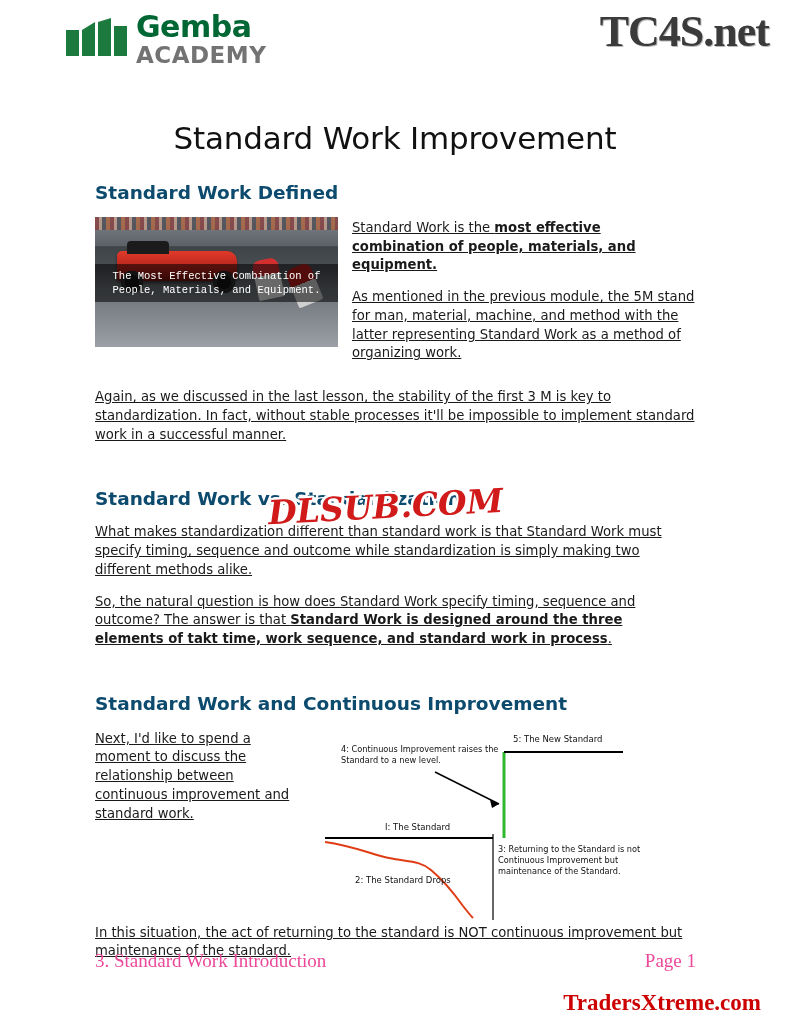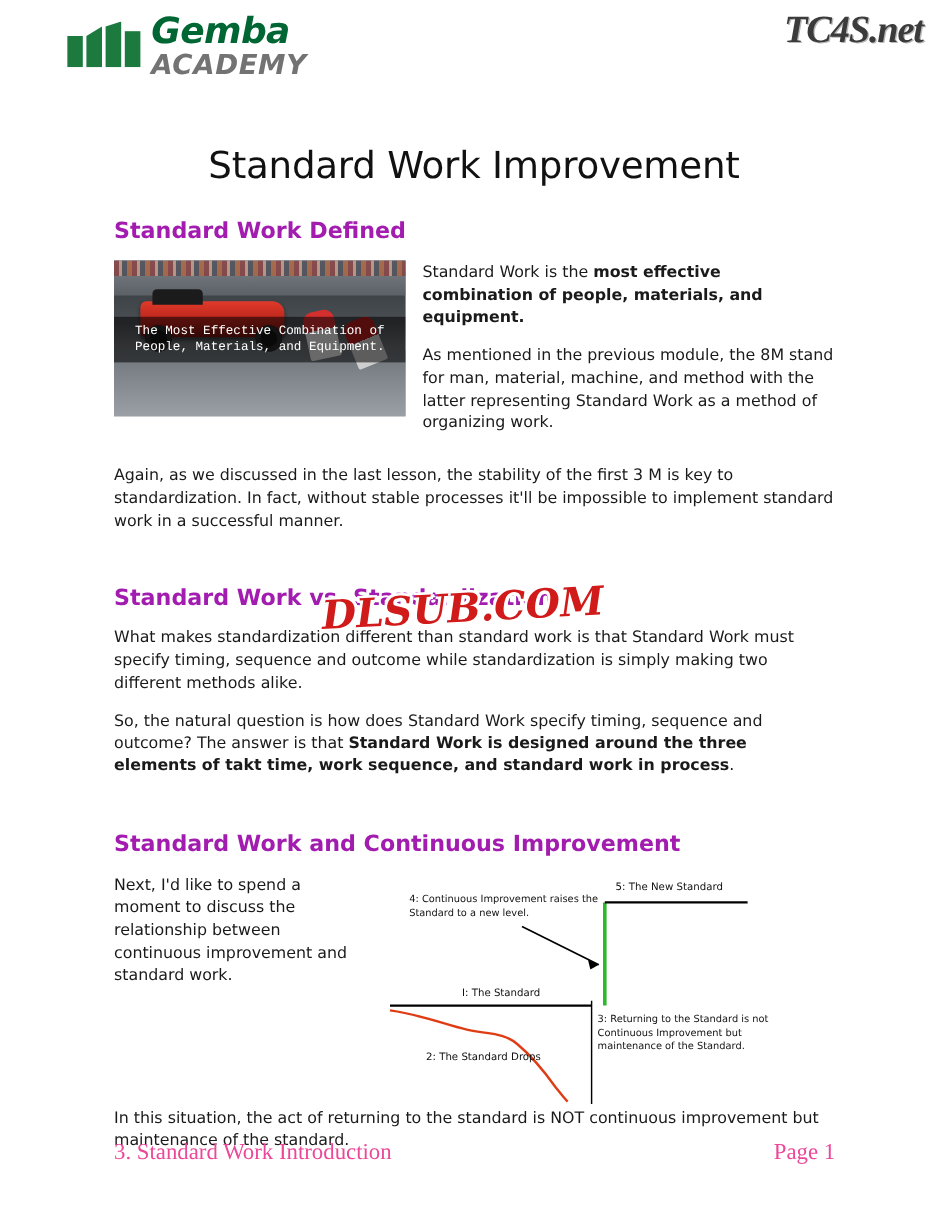--- a/index.html
+++ b/index.html
@@ -17,23 +17,22 @@
   .page {
     position: relative;
     width: 791px;
     height: 1024px;
     background: #ffffff;
   }
 
   
   .header {
     position: absolute;
-    top: 0; left: 4px; right: 0;
+    top: 0; left: 14px; right: 0;
     height: 96px;
-    font-style: italic;
   }
   .logo-wrap {
     position: absolute;
     left: 52px;
     top: 12px;
     display: flex;
     align-items: flex-start;
   }
   .logo-mark {
     width: 62px;
@@ -57,21 +56,21 @@
     font-weight: bold;
     color: #737373;
     letter-spacing: 0.5px;
     margin-top: 2px;
   }
   .tc4s {
     position: absolute;
     right: 22px;
     top: 6px;
     font-family: "Liberation Serif", serif;
-    font-size: 32px;
+    font-size: 44px;
     font-weight: bold;
     color: #3b3b3b;
     text-shadow: 1px 1px 0 #b9b9b9;
     letter-spacing: -1px;
   }
 
   
   .content {
     position: absolute;
     left: 95px;
@@ -86,31 +85,32 @@
     text-align: center;
     margin: 0 0 26px 0;
     color: #111111;
     letter-spacing: -0.2px;
   }
 
   h2.section {
     font-family: "DejaVu Sans", sans-serif;
     font-size: 18.5px;
     font-weight: bold;
-    color: #a21caf;
+    color: #0c4a6e;
     margin: 0 0 14px 0;
   }
   h2.section.gap { margin-top: 44px; }
 
   p.body {
     font-family: "DejaVu Sans", sans-serif;
     font-size: 13.2px;
     line-height: 1.42;
     margin: 0 0 13px 0;
     color: #1a1a1a;
+    text-decoration: underline;
   }
   p.body b { font-weight: bold; }
 
   
   .defined-row {
     display: flex;
     align-items: flex-start;
     margin-bottom: 12px;
   }
   .photo {
@@ -281,21 +281,21 @@
         <div class="wheel w1"></div>
         <div class="wheel w2"></div>
         <div class="crew c1"></div>
         <div class="crew c2"></div>
         <div class="caption">The Most Effective Combination of People, Materials, and Equipment.</div>
       </div>
       <div class="defined-text">
         <p class="body">
           <span>Standard Work is the </span><b>most effective combination of people, materials, and equipment.</b>
         </p>
-        <p class="body">As mentioned in the previous module, the 8M stand for man, material, machine, and method with the latter representing Standard Work as a method of organizing work.</p>
+        <p class="body">As mentioned in the previous module, the 5M stand for man, material, machine, and method with the latter representing Standard Work as a method of organizing work.</p>
       </div>
     </div>
 
     <p class="body">Again, as we discussed in the last lesson, the stability of the first 3 M is key to standardization. In fact, without stable processes it'll be impossible to implement standard work in a successful manner.</p>
 
     <h2 class="section gap">Standard Work vs. Standardization</h2>
     <p class="body">What makes standardization different than standard work is that Standard Work must specify timing, sequence and outcome while standardization is simply making two different methods alike.</p>
     <p class="body">
       <span>So, the natural question is how does Standard Work specify timing, sequence and outcome? The answer is that </span><b>Standard Work is designed around the three elements of takt time, work sequence, and standard work in process</b><span>.</span>
     </p>
@@ -341,14 +341,15 @@
 
   </div>
 
   <div class="watermark-dlsub">DLSUB.COM</div>
 
   <div class="footer">
     <span>3. Standard Work Introduction</span>
     <span>Page 1</span>
   </div>
 
+  <div class="watermark-traders">TradersXtreme.com</div>
 
 </div>
 
 </body></html>

